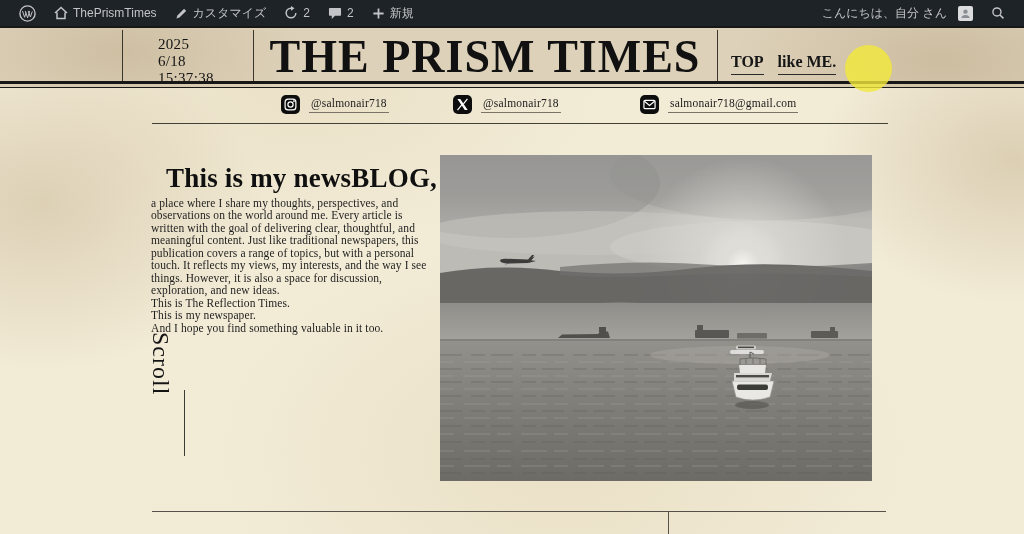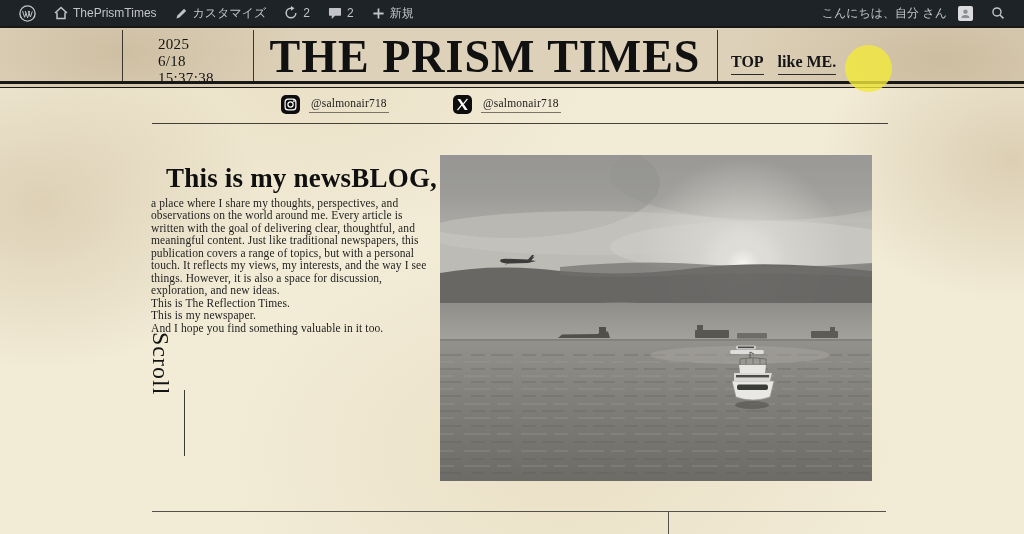--- a/index.html
+++ b/index.html
@@ -190,20 +190,29 @@
     <a class="social-handle" href="#">@salmonair718</a>
   </div>
   <div class="social-item si-2">
     <span class="social-badge">
       <svg width="13" height="13" viewBox="0 0 14 14">
         <path d="M1.5 1 H4.6 L12.6 13 H9.5 Z" fill="#fff"></path>
         <path d="M12.3 1 L8 6.3 M1.6 13 L6.4 7.2" stroke="#fff" stroke-width="1.3"></path>
       </svg>
     </span>
     <a class="social-handle" href="#">@salmonair718</a>
+  </div>
+  <div class="social-item si-3">
+    <span class="social-badge">
+      <svg width="13" height="13" viewBox="0 0 14 14">
+        <rect x="1" y="2.5" width="12" height="9" rx="1.4" fill="none" stroke="#fff" stroke-width="1.3"></rect>
+        <path d="M1.5 3.5 L7 8 L12.5 3.5" fill="none" stroke="#fff" stroke-width="1.3"></path>
+      </svg>
+    </span>
+    <a class="social-handle" href="#">salmonair718@gmail.com</a>
   </div>
 </div>
 <div class="rule-1"></div>
 
 <h1 class="intro-heading">This is my newsBLOG,</h1>
 <div class="intro-body">
   <p class="xline">a place where I share my thoughts, perspectives, and observations on the world around me. Every article is written with the goal of delivering clear, thoughtful, and meaningful content. Just like traditional newspapers, this publication covers a range of topics, but with a personal touch. It reflects my views, my interests, and the way I see things. However, it is also a space for discussion, exploration, and new ideas.</p>
   <p class="xline">This is The Reflection Times.</p>
   <p class="xline">This is my newspaper.</p>
   <p class="xline">And I hope you find something valuable in it too.</p>

